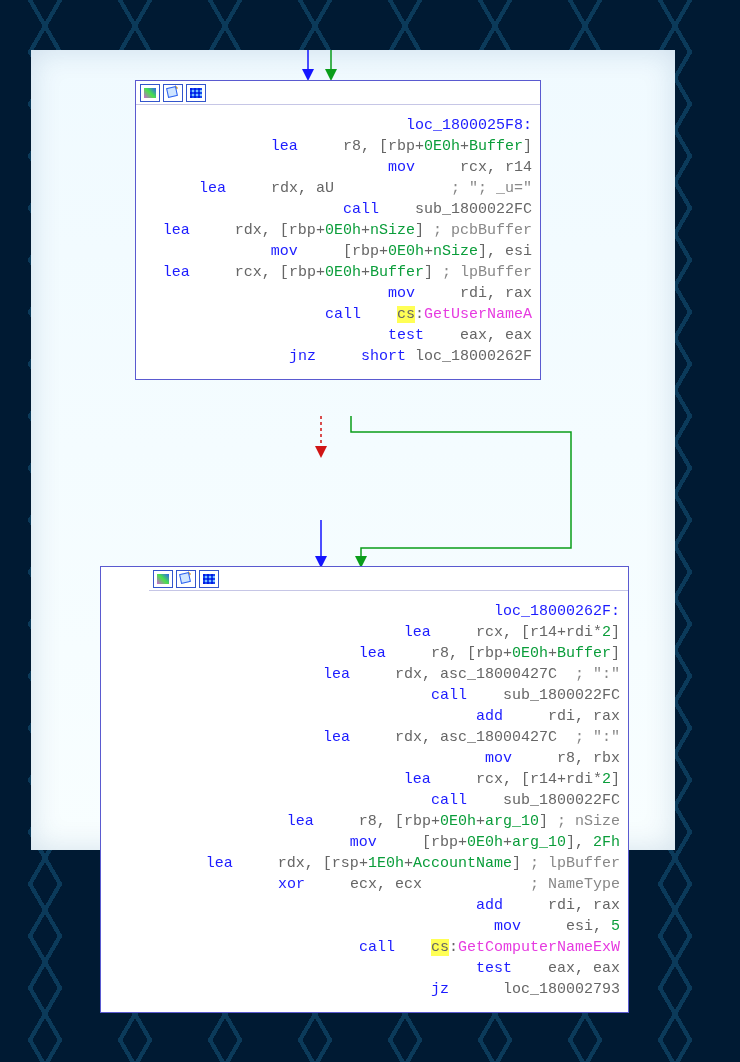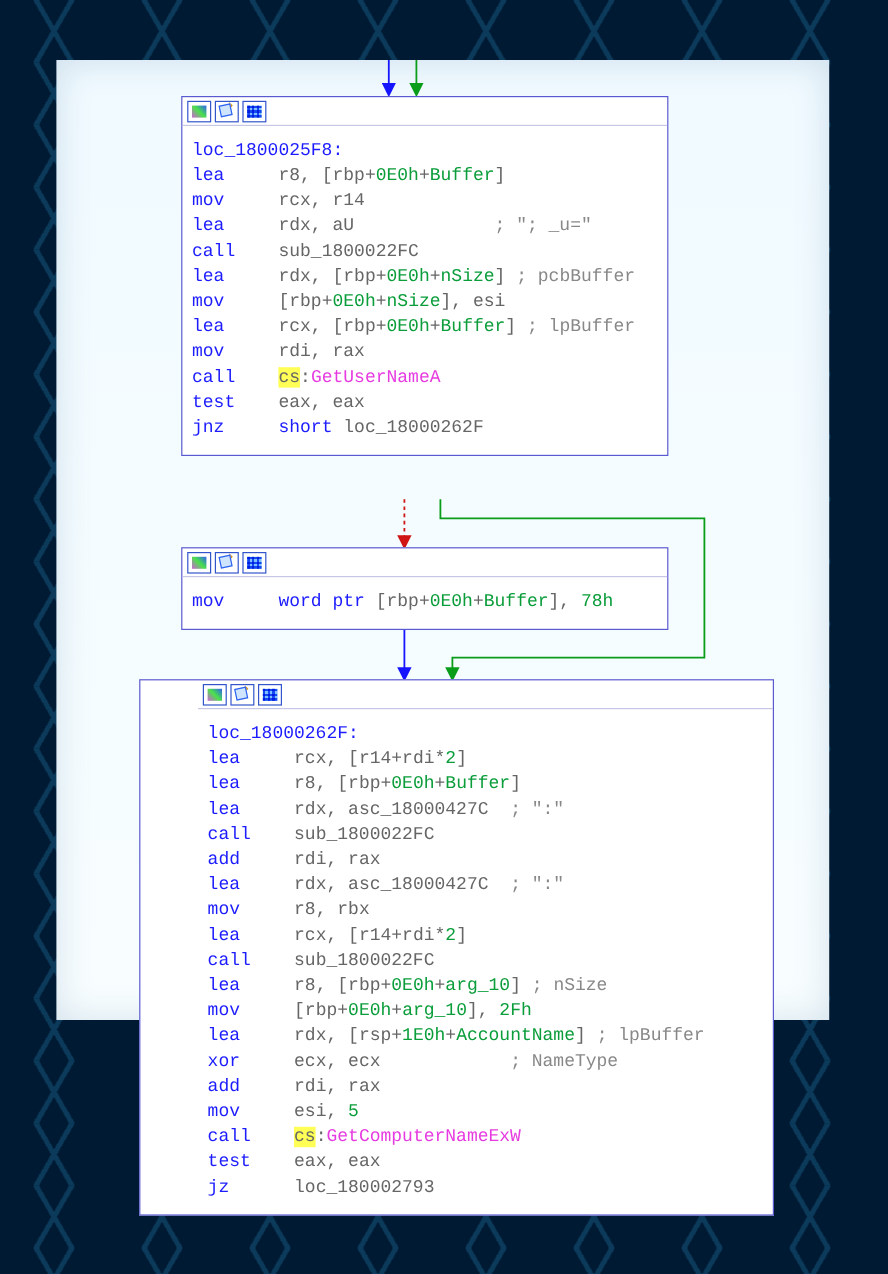--- a/index.html
+++ b/index.html
@@ -19,26 +19,27 @@
     position: absolute;
     inset: 0;
     background-color: #001a33;
     background-image:
       linear-gradient(60deg, rgba(0,0,0,0) 48%, #0b3a5a 48%, #0b3a5a 52%, rgba(0,0,0,0) 52%),
       linear-gradient(-60deg, rgba(0,0,0,0) 48%, #0b3a5a 48%, #0b3a5a 52%, rgba(0,0,0,0) 52%);
     background-size: 90px 52px;
   }
   .canvas {
     position: absolute;
-    left: 47px;
+    left: 31px;
     top: 50px;
     width: 644px;
     height: 800px;
     background: linear-gradient(#f0faff, #f8feff);
     box-shadow: inset 0 0 30px rgba(0,60,120,.15);
+    text-align: right;
   }
   svg.flow { position:absolute; inset:0; pointer-events:none; }
 
   .node {
     position: absolute;
     background: #fff;
     border: 1px solid #5a5ad0;
   }
   .titlebar {
     padding: 3px 4px 2px;
@@ -139,29 +140,20 @@
 <span class="mn">lea</span>     <span class="reg">rdx</span><span class="op">, [</span><span class="reg">rbp</span><span class="op">+</span><span class="hex">0E0h</span><span class="op">+</span><span class="var">nSize</span><span class="op">]</span> <span class="cmt">; pcbBuffer</span>
 <span class="mn">mov</span>     <span class="op">[</span><span class="reg">rbp</span><span class="op">+</span><span class="hex">0E0h</span><span class="op">+</span><span class="var">nSize</span><span class="op">], </span><span class="reg">esi</span>
 <span class="mn">lea</span>     <span class="reg">rcx</span><span class="op">, [</span><span class="reg">rbp</span><span class="op">+</span><span class="hex">0E0h</span><span class="op">+</span><span class="var">Buffer</span><span class="op">]</span> <span class="cmt">; lpBuffer</span>
 <span class="mn">mov</span>     <span class="reg">rdi</span><span class="op">, </span><span class="reg">rax</span>
 <span class="mn">call</span>    <span class="reg hl">cs</span><span class="op">:</span><span class="api">GetUserNameA</span>
 <span class="mn">test</span>    <span class="reg">eax</span><span class="op">, </span><span class="reg">eax</span>
 <span class="mn">jnz</span>     <span class="mn">short</span><span class="op"> </span><span class="reg">loc_18000262F</span>
 </div>
   </div>
 
-  <div class="node" id="block2" style="left: 104px; top: 406px; width: 404px;">
-    <div class="titlebar">
-      <span class="tbicon a"></span>
-      <span class="tbicon b"></span>
-      <span class="tbicon c"></span>
-    </div>
-    <div class="codebody" id="code2"><span class="mn">mov</span>     <span class="mn">word ptr</span><span class="op"> [</span><span class="reg">rbp</span><span class="op">+</span><span class="hex">0E0h</span><span class="op">+</span><span class="var">Buffer</span><span class="op">], </span><span class="hex">78h</span>
-</div>
-  </div>
 
   <div class="node" id="block3" style="left: 69px; top: 516px; width: 479px; padding-left: 48px;">
     <div class="titlebar">
       <span class="tbicon a"></span>
       <span class="tbicon b"></span>
       <span class="tbicon c"></span>
     </div>
     <div class="codebody" id="code3"><span class="lbl">loc_18000262F:</span>
 <span class="mn">lea</span>     <span class="reg">rcx</span><span class="op">, [</span><span class="reg">r14</span><span class="op">+</span><span class="reg">rdi</span><span class="op">*</span><span class="hex">2</span><span class="op">]</span>
 <span class="mn">lea</span>     <span class="reg">r8</span><span class="op">, [</span><span class="reg">rbp</span><span class="op">+</span><span class="hex">0E0h</span><span class="op">+</span><span class="var">Buffer</span><span class="op">]</span>

